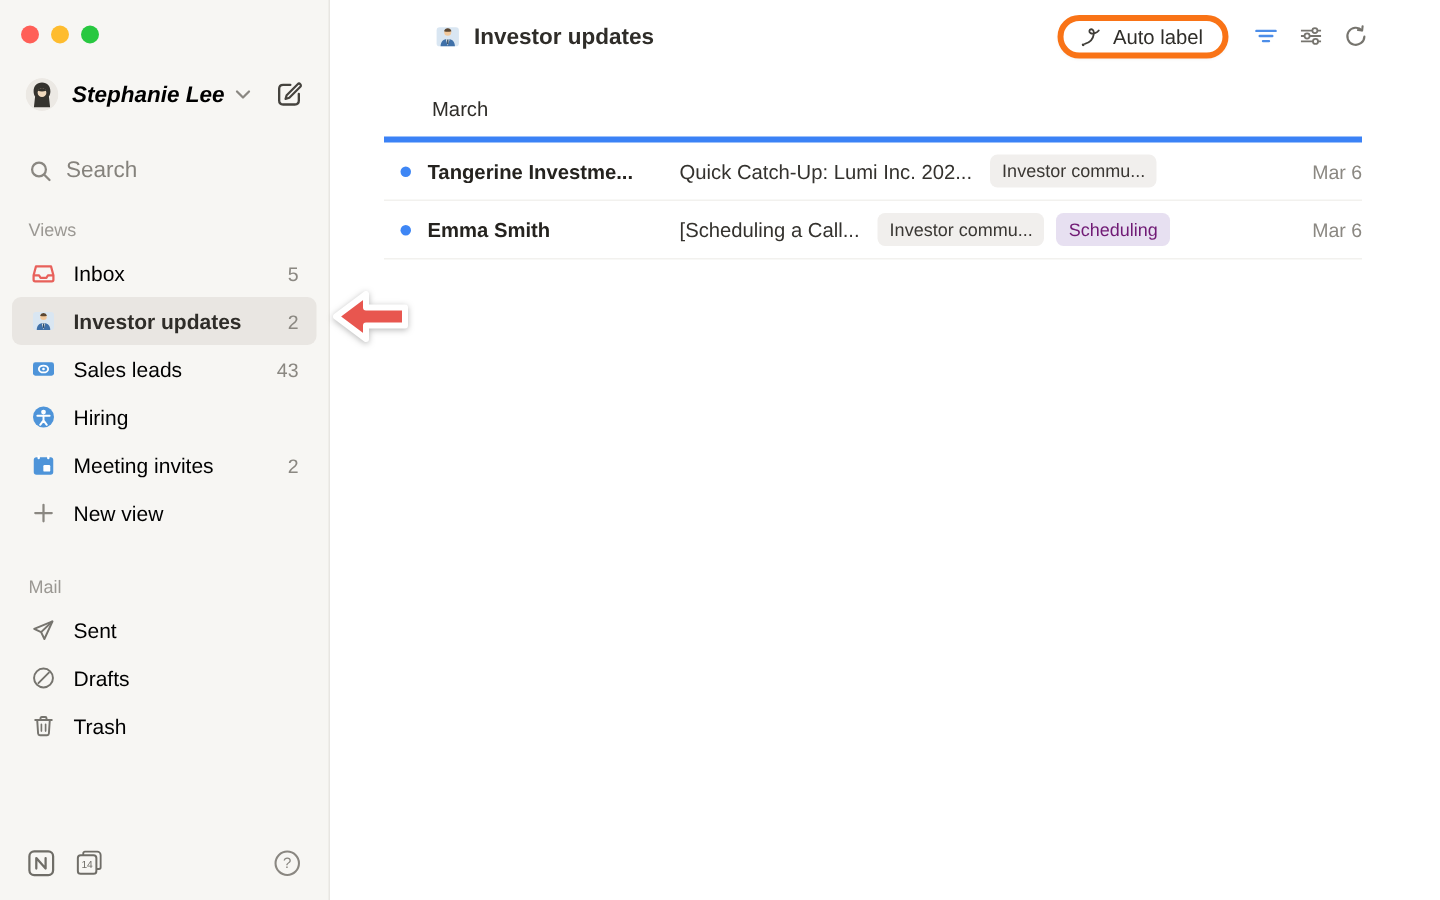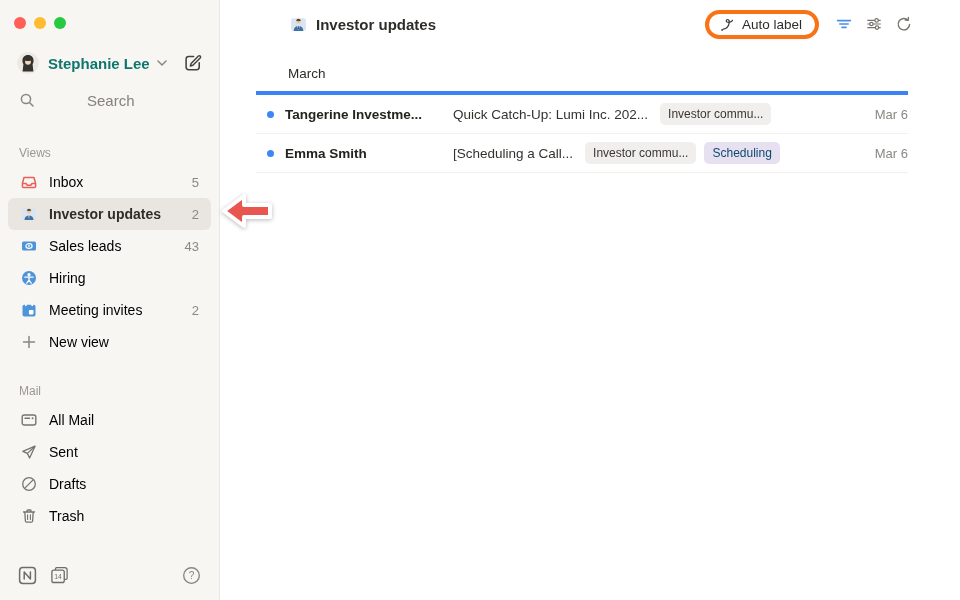--- a/index.html
+++ b/index.html
@@ -17,26 +17,26 @@
     display:flex; flex-direction:column; position:relative;
   }
   .traffic { display:flex; gap:8px; padding:17px 0 0 14px; height:40px; }
   .light { width:12px; height:12px; border-radius:50%; }
   .light.red { background:#ff5f57; }
   .light.yellow { background:#febc2e; }
   .light.green { background:#28c840; }
 
   .profile-row { display:flex; align-items:center; padding:8px 16px 0 17px; height:38px; }
   .avatar { width:22px; height:22px; border-radius:50%; overflow:hidden; flex:none; }
-  .profile-name { margin-left:9px; font-size:15px; font-weight:700; color:#0f766e; white-space:nowrap; }
+  .profile-name { margin-left:9px; font-size:15px; font-weight:700; color:#000000; white-space:nowrap;font-style:italic; }
   .chev { margin-left:7px; width:10px; height:6px; display:block; }
   .profile-spacer { flex:1; }
   .compose-btn { width:20px; height:20px; cursor:pointer; }
 
-  .search-row { display:flex; align-items:flex-start; padding:0 16px 0 19px; height:30px; margin-top:14px; cursor:pointer;gap:43px; }
+  .search-row { display:flex; align-items:flex-end; padding:0 16px 0 19px; height:30px; margin-top:14px; cursor:pointer; }
   .search-row svg { width:16px; height:16px; }
   .search-label { margin-left:9px; font-size:15px; color:#85827c; }
 
   .section-label { padding:0 0 0 19px; margin-top:22px; font-size:12px; color:#9b9893; height:18px; line-height:18px; }
   .section-label.mail-label { margin-top:24px; }
 
   .nav { margin-top:4px; }
   .nav-item {
     display:flex; align-items:center; height:32px; margin:0 8px;
     padding:0 12px 0 13px; border-radius:6px; cursor:pointer;
@@ -74,21 +74,21 @@
   .list { margin-left:36px; width:652px; }
   .group-header { padding:16px 0 9px 32px; border-bottom:4px solid #3b82f6; }
   .group-title { font-size:13.5px; color:#2f2d29; }
   .mail-row { display:flex; align-items:center; height:39px; border-bottom:1px solid #f2f1ee; cursor:pointer; }
   .unread-dot { width:7px; height:7px; border-radius:50%; background:#3e86f5; margin-left:11px; flex:none; }
   .sender { margin-left:11px; width:156px; min-width:156px; font-size:13.5px; font-weight:700; color:#25231f;
             white-space:nowrap; overflow:hidden; }
   .subject { margin-left:12px; font-size:13.5px; color:#34322e; white-space:nowrap; }
   .tags { display:flex; gap:8px; margin-left:12px; }
   .tag { font-size:12px; line-height:1; padding:5px 8px; border-radius:5px; background:#f1efed; color:#3a3733; white-space:nowrap; }
-  .tag.purple { background:#e7e0f1; color:#0c4a6e; }
+  .tag.purple { background:#e7e0f1; color:#701a75; }
   .date { margin-left:auto; font-size:13px; color:#8b8882; white-space:nowrap; }
 
   
   .annot-arrow { position:absolute; left:219px; top:189px; width:56px; height:44px; pointer-events:none;
                  filter:drop-shadow(0 1px 2px rgba(0,0,0,0.28)); }
 </style>
 </head>
 <body>
 
 <div class="app">
@@ -185,28 +185,20 @@
             <path d="M8 2.5v11M2.5 8h11" stroke="#8a8781" stroke-width="1.5" stroke-linecap="round"></path>
           </svg>
         <span class="nlabel">New view</span>
         <span class="ncount"></span>
       </div>
     </div>
 
     <div class="section-label mail-label">Mail</div>
 
     <div class="nav">
-      <div class="nav-item">
-        <svg class="nicon" viewBox="0 0 16 16">
-            <rect x="1.2" y="3" width="13.6" height="10" rx="2" fill="none" stroke="#76746e" stroke-width="1.4"></rect>
-            <path d="M4 6.3h4.5" stroke="#76746e" stroke-width="1.4" stroke-linecap="round"></path>
-            <circle cx="11.6" cy="6.3" r="0.95" fill="#76746e"></circle>
-          </svg>
-        <span class="nlabel">All Mail</span>
-      </div>
       <div class="nav-item">
         <svg class="nicon" viewBox="0 0 16 16">
             <path d="M14 2.2L1.8 7.3l4.6 2.1 2.2 4.6L14 2.2z" fill="none" stroke="#76746e" stroke-width="1.3" stroke-linejoin="round"></path>
             <path d="M6.4 9.4L14 2.2" stroke="#76746e" stroke-width="1.3"></path>
           </svg>
         <span class="nlabel">Sent</span>
       </div>
       <div class="nav-item">
         <svg class="nicon" viewBox="0 0 16 16">
             <circle cx="8" cy="8" r="6.3" fill="none" stroke="#76746e" stroke-width="1.3"></circle>

